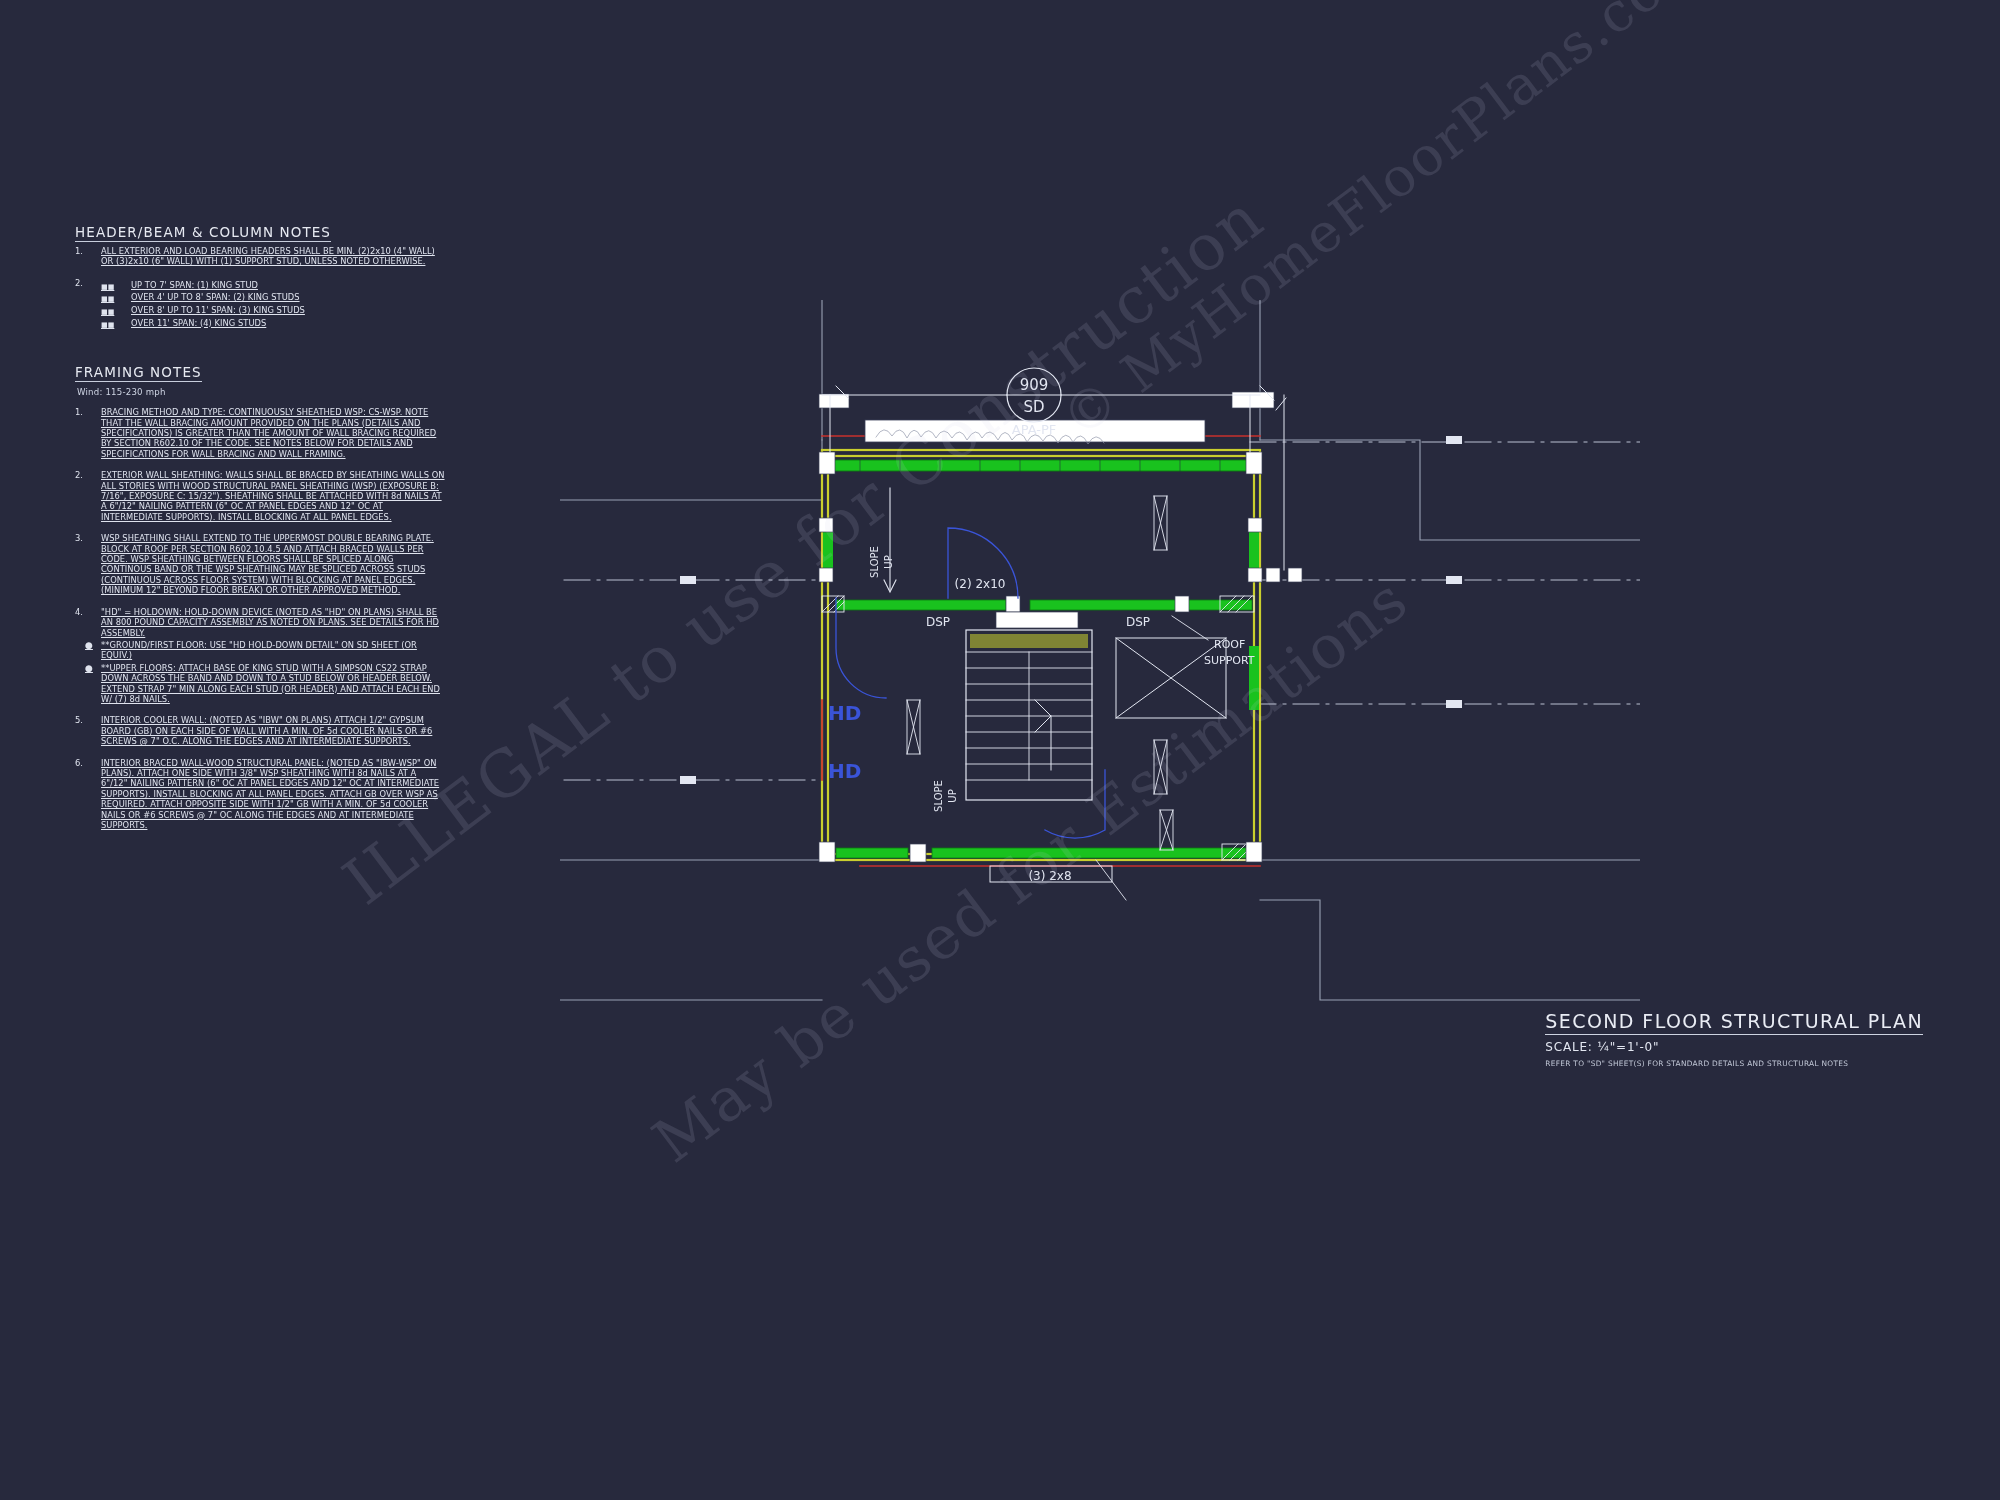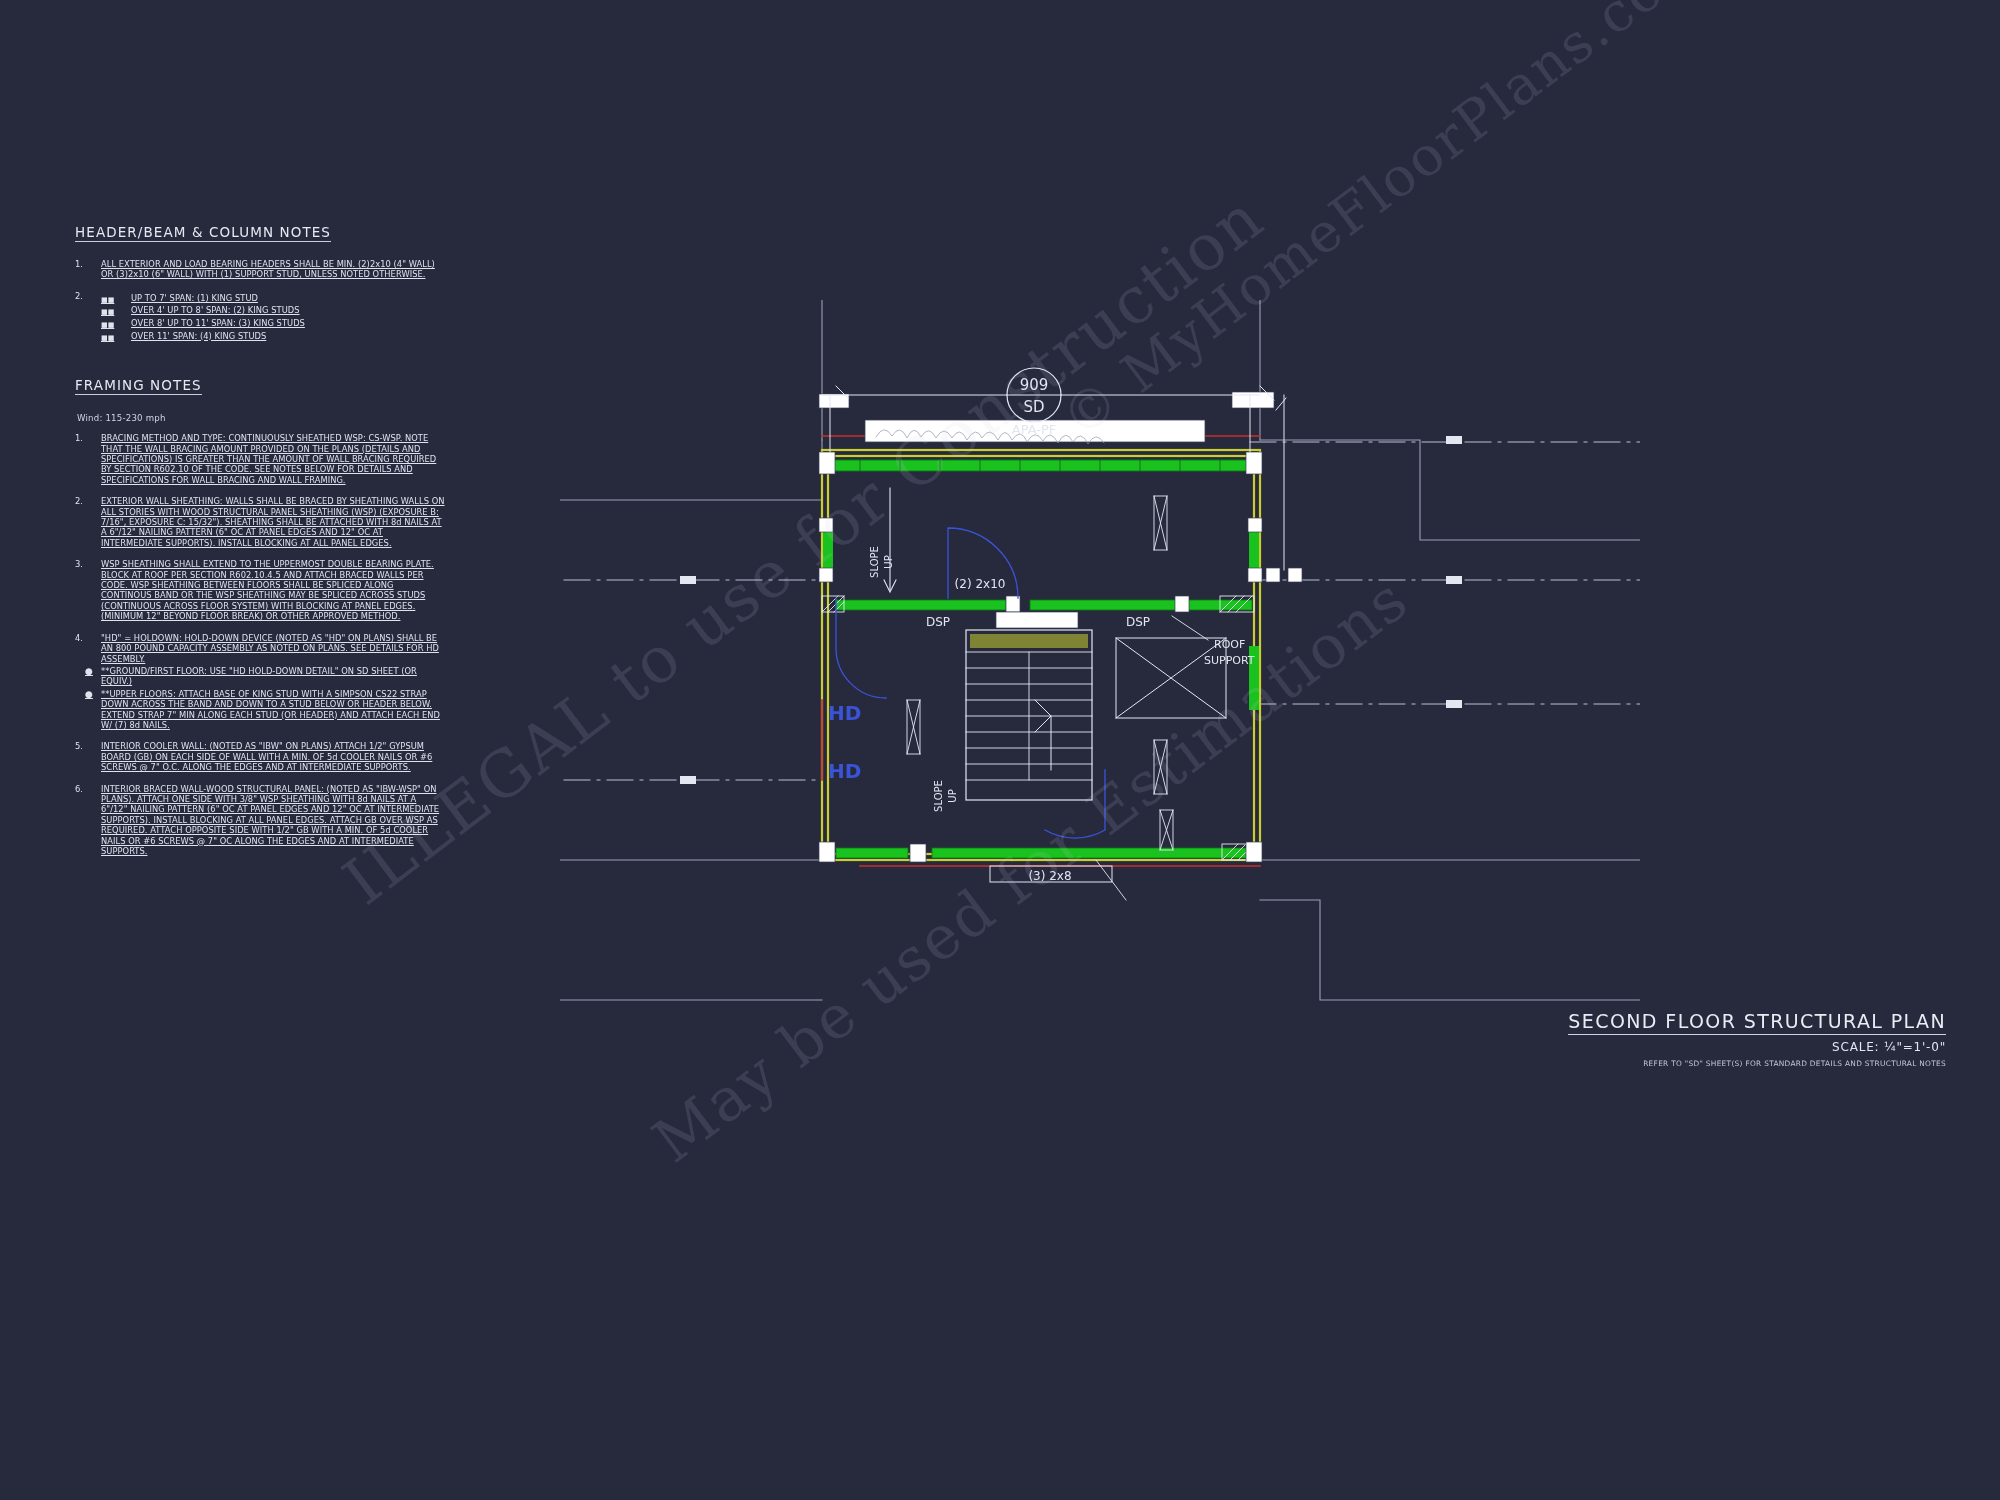--- a/index.html
+++ b/index.html
@@ -19,38 +19,38 @@
   }
   .wm1{font-size:64px;left:330px;top:860px;transform:rotate(-37deg);transform-origin:left top;}
   .wm2{font-size:60px;left:640px;top:1120px;transform:rotate(-37deg);transform-origin:left top;}
   .wm3{font-size:54px;left:1050px;top:400px;transform:rotate(-37deg);transform-origin:left top;}
 
   
   #notes{position:absolute;left:75px;top:222px;width:370px;z-index:20;}
   .sec-title{
     font-size:13.5px;letter-spacing:1.1px;color:#e7eaf2;
     border-bottom:1px solid #c8cedd;display:inline-block;padding-bottom:1px;
-    margin:0 0 17px 0;font-weight:400;
+    margin:0 0 4px 0;font-weight:400;
   }
   .sec-sub{font-size:8.6px;color:#cfd5e4;margin:1px 0 10px 2px;letter-spacing:.2px;}
   .note{display:flex;margin-bottom:11px;}
   .note .num{width:26px;flex:0 0 26px;font-size:8.4px;line-height:10.4px;color:#dfe3ee;}
   .note .body{flex:1;font-size:8.3px;line-height:10.4px;color:#dfe3ee;letter-spacing:.05px;text-decoration:underline;}
   .u{text-decoration:underline;}
   .sublist{margin:2px 0 0 0;padding:0;list-style:none;}
   .sublist li{display:flex;font-size:8.3px;line-height:10.6px;}
   .sublist li .bl{flex:0 0 30px;color:#dfe3ee;font-size:7px;padding-top:2px;}
   .dotlist{margin:2px 0 0 0;padding:0;list-style:none;}
   .dotlist li{display:flex;font-size:8.3px;line-height:10.4px;margin-top:2px;}
   .dotlist li .bd{flex:0 0 16px;margin-left:-16px;color:#dfe3ee;font-size:9px;line-height:10px;}
   .dotlist li .tx{flex:1;}
   #framing-block{margin-top:32px;}
 
   
-  #titleblock{position:absolute;right:54px;bottom:432px;text-align:right;z-index:20;}
+  #titleblock{position:absolute;right:77px;bottom:432px;text-align:left;z-index:20;}
   #titleblock .t1{
     font-size:19px;letter-spacing:1.4px;color:#e9ecf4;
     border-bottom:1.4px solid #cdd3e1;padding-bottom:2px;display:inline-block;
   }
   #titleblock .t2{font-size:12px;letter-spacing:.8px;color:#e3e7f1;margin-top:5px;}
   #titleblock .t3{font-size:7.4px;letter-spacing:.3px;color:#c3c9d8;margin-top:5px;}
 
   
   #drawing{position:absolute;left:560px;top:300px;width:1080px;height:720px;z-index:10;}
   #drawing svg{display:block;}

